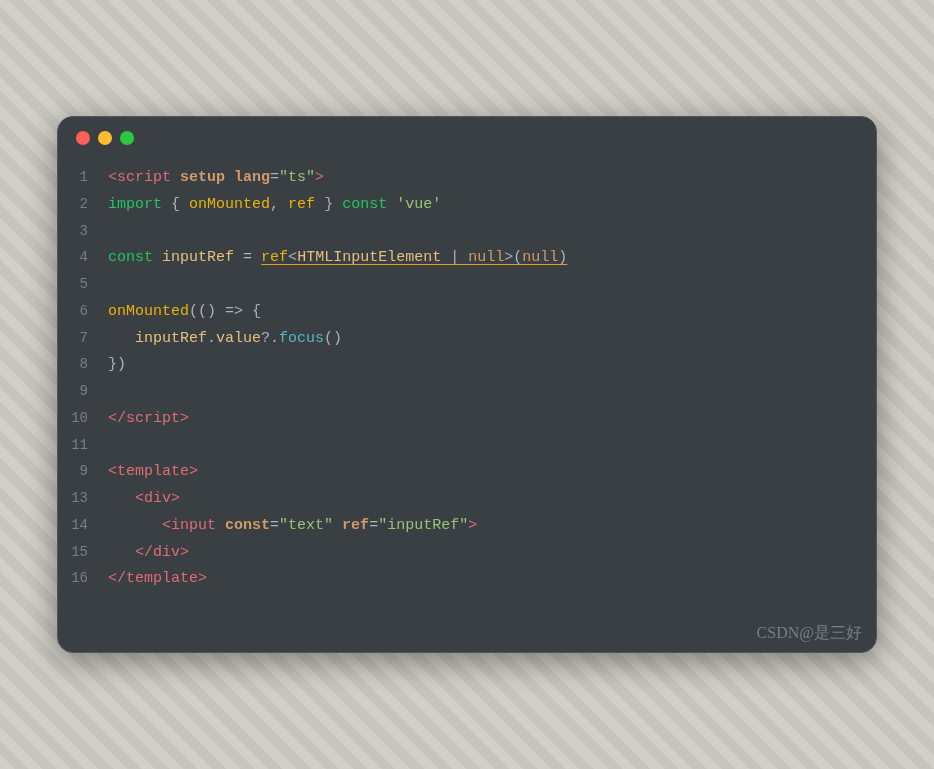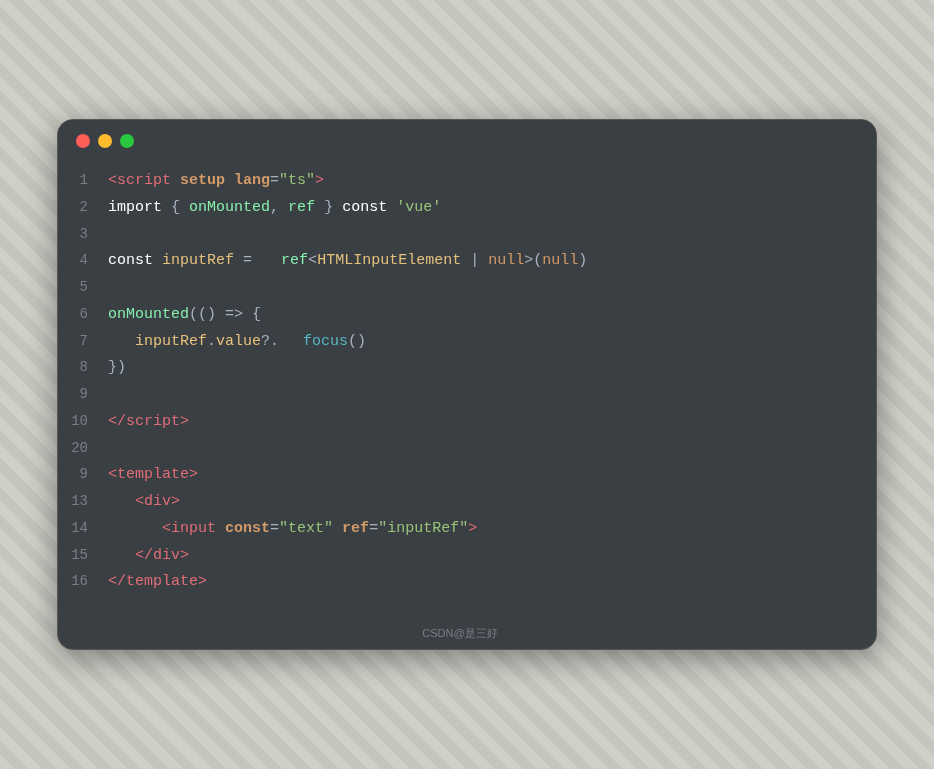--- a/index.html
+++ b/index.html
@@ -78,42 +78,42 @@
 
     .line-code {
       color: #abb2bf;
       white-space: pre;
     }
 
     
     .tag { color: #e06c75; text-align: center; }
     .attr-name { color: #d19a66; font-weight: bold; }
     .attr-value { color: #98c379; }
-    .keyword { color: #ffffff; }
-    .fn { color: #86efac; }
+    .keyword { color: #22c55e; }
+    .fn { color: #eab308; }
     .string { color: #98c379; text-align: right; }
     .operator { color: #abb2bf; }
     .punctuation { color: #abb2bf; }
     .type { color: #e5c07b; }
     .null-val { color: #d19a66; }
     .var { color: #e5c07b; }
-    .green-fn { color: #56b6c2; margin-left: 24px; }
+    .green-fn { color: #56b6c2; }
 
     .underline-orange {
+      text-decoration: underline;
       text-decoration-color: #e5a023;
       text-underline-offset: 3px;
-      margin-left: 20px;
     }
 
     .watermark {
-      text-align: center;
+      text-align: right;
       padding: 6px 14px 8px 0;
-      font-size: 11px;
+      font-size: 16px;
       color: #7a7f85;
-      font-family: Liberation Sans, sans-serif;
+      font-family: Liberation Serif, serif;
     }
   </style>
 </head>
 <body>
 
 <div class="window">
   <div class="titlebar">
     <div class="dot dot-red"></div>
     <div class="dot dot-yellow"></div>
     <div class="dot dot-green"></div>
@@ -165,21 +165,21 @@
       <span class="line-num">9</span>
       <span class="line-code"> </span>
     </div>
 
     <div class="line">
       <span class="line-num">10</span>
       <span class="line-code"><span class="tag">&lt;/script&gt;</span></span>
     </div>
 
     <div class="line">
-      <span class="line-num">20</span>
+      <span class="line-num">11</span>
       <span class="line-code"> </span>
     </div>
 
     <div class="line">
       <span class="line-num">9</span>
       <span class="line-code"><span class="tag">&lt;template&gt;</span></span>
     </div>
 
     <div class="line">
       <span class="line-num">13</span>

